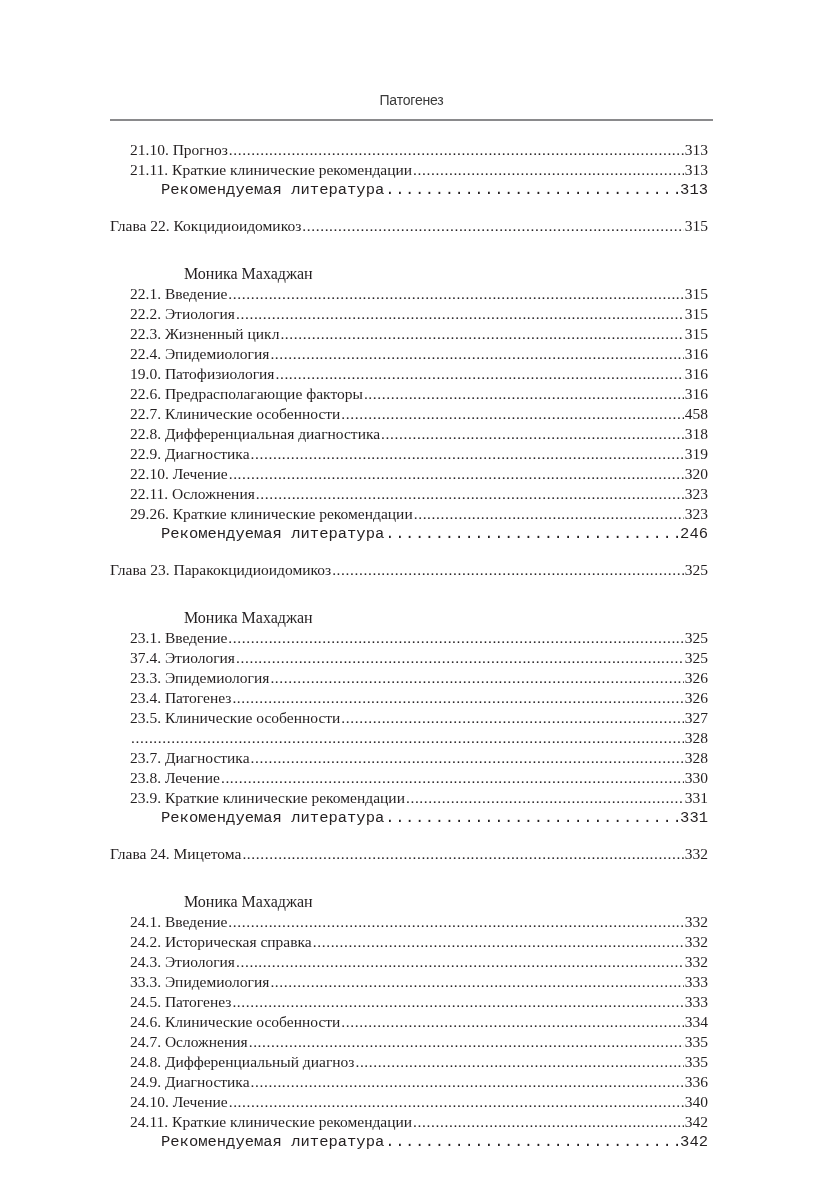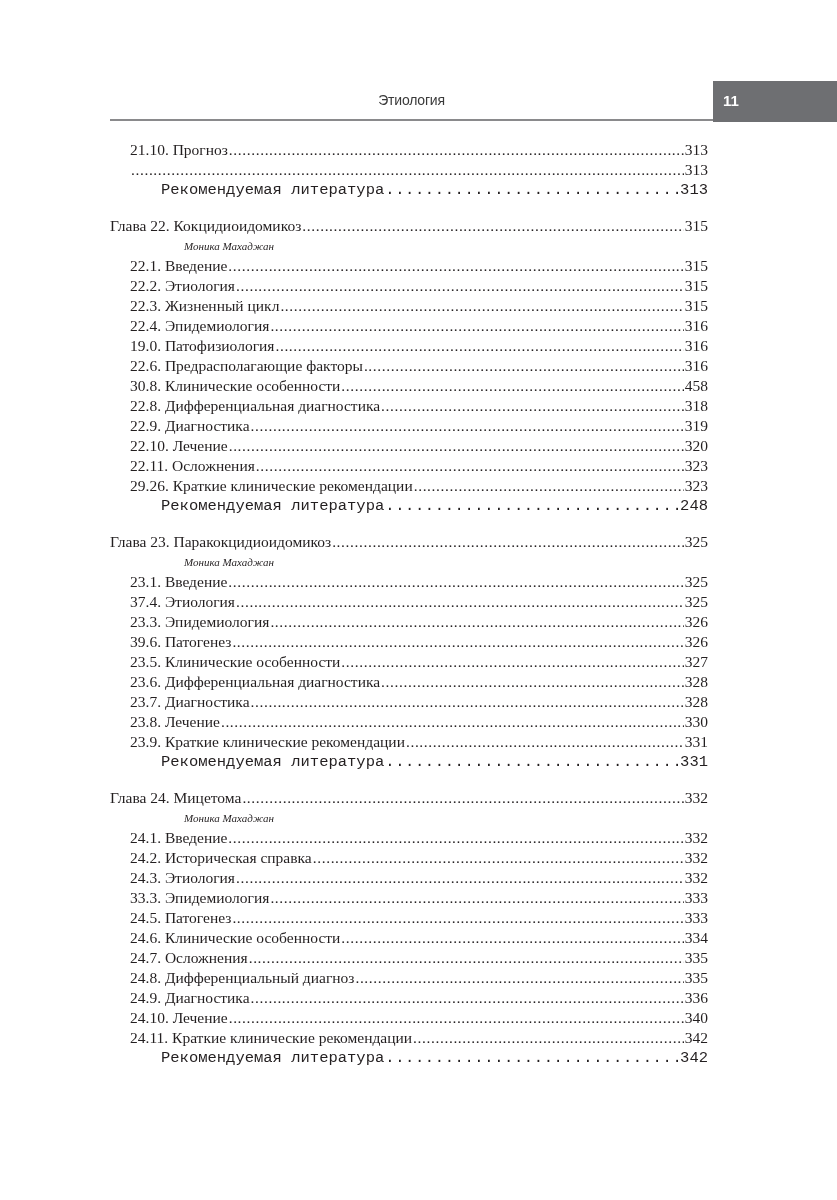--- a/index.html
+++ b/index.html
@@ -15,42 +15,40 @@
                 font-weight: bold; font-size: 15px; color: #ffffff; }
     .toc { position: absolute; left: 110px; top: 140px; width: 598px; }
     .row { display: flex; align-items: baseline; height: 20px; line-height: 20px; font-size: 15.5px; white-space: nowrap; }
     .row .label { flex: 0 0 auto; }
     .row .dots { flex: 1 1 auto; overflow: hidden; margin: 0 1px; }
     .row .dots::after { content: "..........................................................................................................................................................................................................................................................................................................."; letter-spacing: 0.6px; }
     .row .page { flex: 0 0 auto; text-align: right; }
     .lvl-sec { padding-left: 20px; align-items: flex-end; }
     .lvl-lit { padding-left: 51px; font-family: Liberation Mono, monospace; }
     .lvl-chap .label { font-weight: normal; }
-    .author { height: 20px; line-height: 20px; font-size: 11px; font-style: italic; padding-left: 74px; }
+    .author { height: 20px; line-height: 20px; font-size: 16px; padding-left: 74px; margin-top: 28px; }
     .gap { height: 16px; }
   </style>
 </head>
 <body>
 
 <div class="header">
-  <div class="header-title">Этиология</div>
+  <div class="header-title">Патогенез</div>
   <div class="header-rule"></div>
-  <div class="page-box">
-    <span class="page-num">11</span>
-  </div>
 </div>
 
 <div class="toc">
 
   <div class="row lvl-sec">
     <span class="label">21.10. Прогноз</span>
       <span class="dots"></span>
       <span class="page">313</span>
   </div>
   <div class="row lvl-sec">
+    <span class="label">21.11. Краткие клинические рекомендации</span>
       <span class="dots"></span>
       <span class="page">313</span>
   </div>
   <div class="row lvl-lit">
     <span class="label">Рекомендуемая литература</span>
       <span class="dots"></span>
       <span class="page">313</span>
   </div>
 
   <div class="gap"></div>
@@ -85,21 +83,21 @@
       <span class="label">19.0. Патофизиология</span>
       <span class="dots"></span>
       <span class="page">316</span>
     </div>
   <div class="row lvl-sec">
       <span class="label">22.6. Предрасполагающие факторы</span>
       <span class="dots"></span>
       <span class="page">316</span>
     </div>
   <div class="row lvl-sec">
-      <span class="label">30.8. Клинические особенности</span>
+      <span class="label">22.7. Клинические особенности</span>
       <span class="dots"></span>
       <span class="page">458</span>
     </div>
   <div class="row lvl-sec">
       <span class="label">22.8. Дифференциальная диагностика</span>
       <span class="dots"></span>
       <span class="page">318</span>
     </div>
   <div class="row lvl-sec">
       <span class="label">22.9. Диагностика</span>
@@ -117,21 +115,21 @@
       <span class="page">323</span>
     </div>
   <div class="row lvl-sec">
       <span class="label">29.26. Краткие клинические рекомендации</span>
       <span class="dots"></span>
       <span class="page">323</span>
     </div>
   <div class="row lvl-lit">
       <span class="label">Рекомендуемая литература</span>
       <span class="dots"></span>
-      <span class="page">248</span>
+      <span class="page">246</span>
     </div>
 
   <div class="gap"></div>
 
   <div class="row lvl-chap">
     <span class="label">Глава 23. Паракокцидиоидомикоз</span>
       <span class="dots"></span>
       <span class="page">325</span>
   </div>
   <div class="author">Моника Махаджан</div>
@@ -144,31 +142,30 @@
       <span class="label">37.4. Этиология</span>
       <span class="dots"></span>
       <span class="page">325</span>
     </div>
   <div class="row lvl-sec">
       <span class="label">23.3. Эпидемиология</span>
       <span class="dots"></span>
       <span class="page">326</span>
     </div>
   <div class="row lvl-sec">
-      <span class="label">39.6. Патогенез</span>
+      <span class="label">23.4. Патогенез</span>
       <span class="dots"></span>
       <span class="page">326</span>
     </div>
   <div class="row lvl-sec">
       <span class="label">23.5. Клинические особенности</span>
       <span class="dots"></span>
       <span class="page">327</span>
     </div>
   <div class="row lvl-sec">
-      <span class="label">23.6. Дифференциальная диагностика</span>
       <span class="dots"></span>
       <span class="page">328</span>
     </div>
   <div class="row lvl-sec">
       <span class="label">23.7. Диагностика</span>
       <span class="dots"></span>
       <span class="page">328</span>
     </div>
   <div class="row lvl-sec">
       <span class="label">23.8. Лечение</span>

